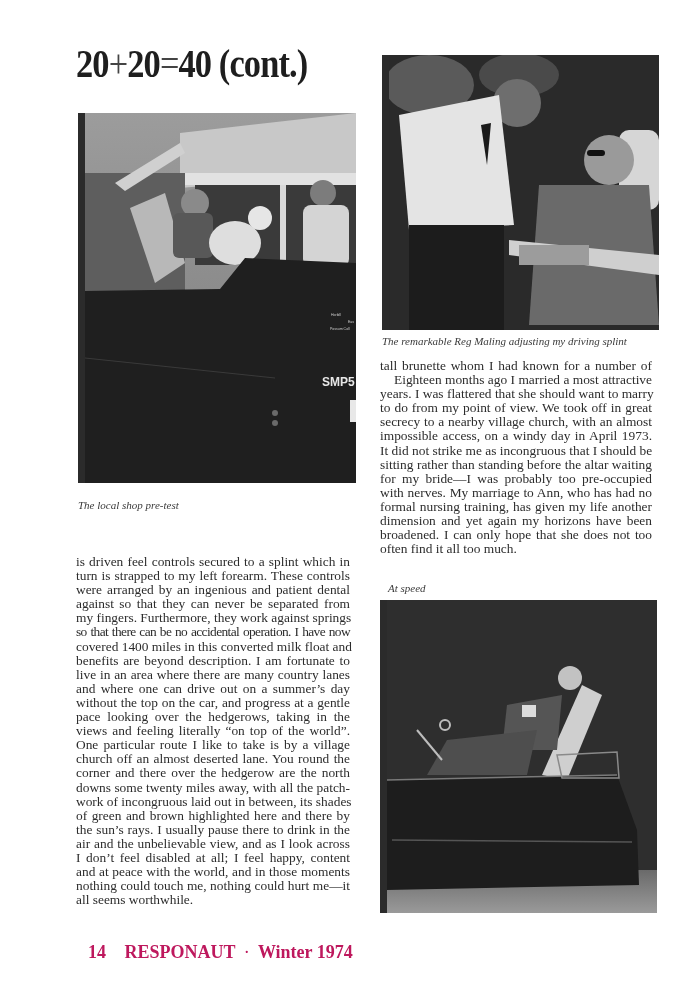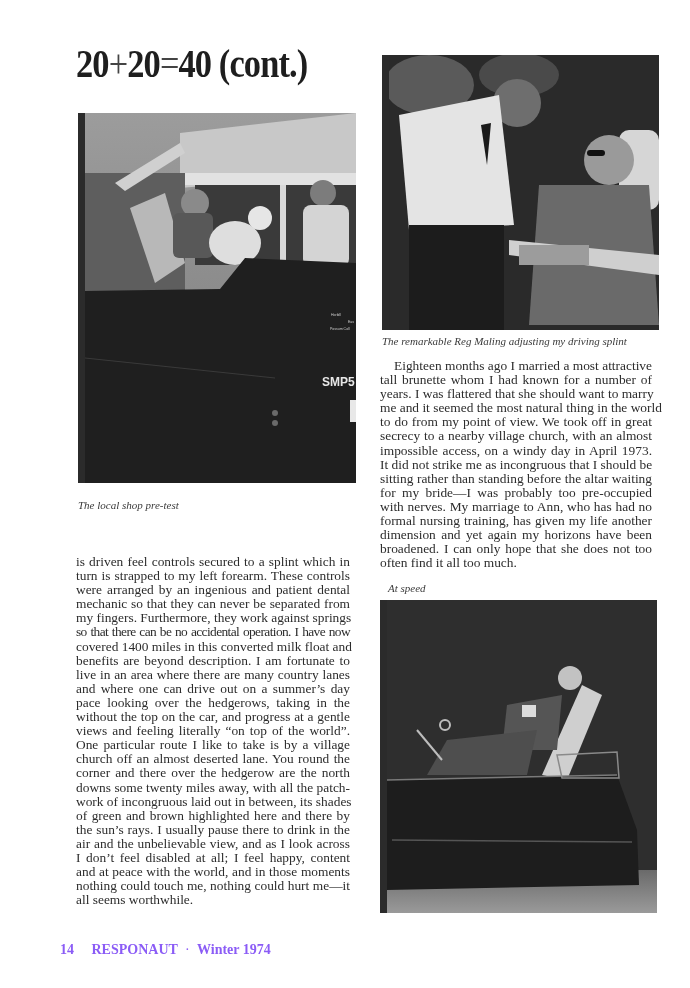--- a/index.html
+++ b/index.html
@@ -14,21 +14,21 @@
     white-space: nowrap;
   }
   .title .op { font-weight: normal; color: #444; }
   .photo { overflow: hidden; background: #2b2b2b; padding-left: 7px; }
   .caption { font-style: italic; font-size: 11px; color: #3a3a3a; white-space: nowrap; text-align: center; }
   .body-text {
     font-size: 13.4px; line-height: 14.1px; text-align: justify; color: #2c2c2c;
   }
   .body-text .line { display: block; text-align: justify; text-align-last: justify; height: 14.1px; white-space: nowrap; }
   .body-text .line.last { text-align-last: left; }
-  .footer { left: 60px; top: 942px; font-size: 14px; font-weight: bold; color: #8b5cf6; white-space: nowrap; }
+  .footer { left: 88px; top: 942px; font-size: 18px; font-weight: bold; color: #be185d; white-space: nowrap; }
   .footer .pg { margin-right: 14px; }
 </style>
 </head>
 <body>
 
 <div class="abs title">
   <span>20</span><span class="op">+</span><span>20</span><span class="op">=</span><span>40</span><span> (cont.)</span>
 </div>
 
 <div class="abs photo" style="left:78px; top:113px; width:271px; height:370px;">
@@ -87,24 +87,23 @@
     <circle cx="220" cy="105" r="25" fill="#9a9a9a"></circle>
     <rect x="198" y="95" width="18" height="6" rx="3" fill="#111"></rect>
     <polygon points="150,130 260,130 270,270 140,270" fill="#6a6a6a"></polygon>
     <polygon points="120,185 270,200 270,220 120,200" fill="#cfcfcf"></polygon>
     <rect x="130" y="190" width="70" height="20" fill="#9c9c9c"></rect>
   </svg>
 </div>
 <div class="abs caption" style="left:382px; top:335px;">The remarkable Reg Maling adjusting my driving splint</div>
 
 <div class="abs body-text" style="left:380px; top:359px; width:272px;">
+  <span class="line">tall brunette whom I had known for a number of</span>
   <span class="line" style="padding-left:14px; box-sizing:border-box;">Eighteen months ago I married a most attractive</span>
-  <span class="line">tall brunette whom I had known for a number of</span>
   <span class="line">years.  I was flattered that she should want to marry</span>
-  <span class="line">me and it seemed the most natural thing in the world</span>
   <span class="line">to do from my point of view.  We took off in great</span>
   <span class="line">secrecy to a nearby village church, with an almost</span>
   <span class="line">impossible access, on a windy day in April 1973.</span>
   <span class="line">It did not strike me as incongruous that I should be</span>
   <span class="line">sitting rather than standing before the altar waiting</span>
   <span class="line">for my bride—I was probably too pre-occupied</span>
   <span class="line">with nerves.  My marriage to Ann, who has had no</span>
   <span class="line">formal nursing training, has given my life another</span>
   <span class="line">dimension and yet again my horizons have been</span>
   <span class="line">broadened.  I can only hope that she does not too</span>
@@ -135,29 +134,29 @@
     <line x1="0" y1="180" x2="230" y2="175" stroke="#7a7a7a" stroke-width="1.5"></line>
     <line x1="5" y1="240" x2="245" y2="242" stroke="#555" stroke-width="1.5"></line>
     <polygon points="170,155 230,152 232,178 175,178" fill="none" stroke="#8a8a8a" stroke-width="1.5"></polygon>
   </svg>
 </div>
 
 <div class="abs body-text" style="left:76px; top:555px; width:274px;">
   <span class="line">is driven feel controls secured to a splint which in</span>
   <span class="line">turn is strapped to my left forearm.  These controls</span>
   <span class="line">were arranged by an ingenious and patient dental</span>
-  <span class="line">mechanic so that they can never be separated from</span>
+  <span class="line">against so that they can never be separated from</span>
   <span class="line">my fingers.  Furthermore, they work against springs</span>
   <span class="line" style="letter-spacing:-0.6px; word-spacing:-1.5px;">so that there can be no accidental operation. I have now</span>
   <span class="line">covered 1400 miles in this converted milk float and</span>
   <span class="line">benefits are beyond description.  I am fortunate to</span>
   <span class="line">live in an area where there are many country lanes</span>
   <span class="line">and where one can drive out on a summer’s day</span>
+  <span class="line">without the top on the car, and progress at a gentle</span>
   <span class="line">pace looking over the hedgerows, taking in the</span>
-  <span class="line">without the top on the car, and progress at a gentle</span>
   <span class="line">views and feeling literally “on top of the world”.</span>
   <span class="line">One particular route I like to take is by a village</span>
   <span class="line">church off an almost deserted lane.  You round the</span>
   <span class="line">corner and there over the hedgerow are the north</span>
   <span class="line">downs some twenty miles away, with all the patch-</span>
   <span class="line">work of incongruous laid out in between, its shades</span>
   <span class="line">of green and brown highlighted here and there by</span>
   <span class="line">the sun’s rays.  I usually pause there to drink in the</span>
   <span class="line">air and the unbelievable view, and as I look across</span>
   <span class="line">I don’t feel disabled at all; I feel happy, content</span>

